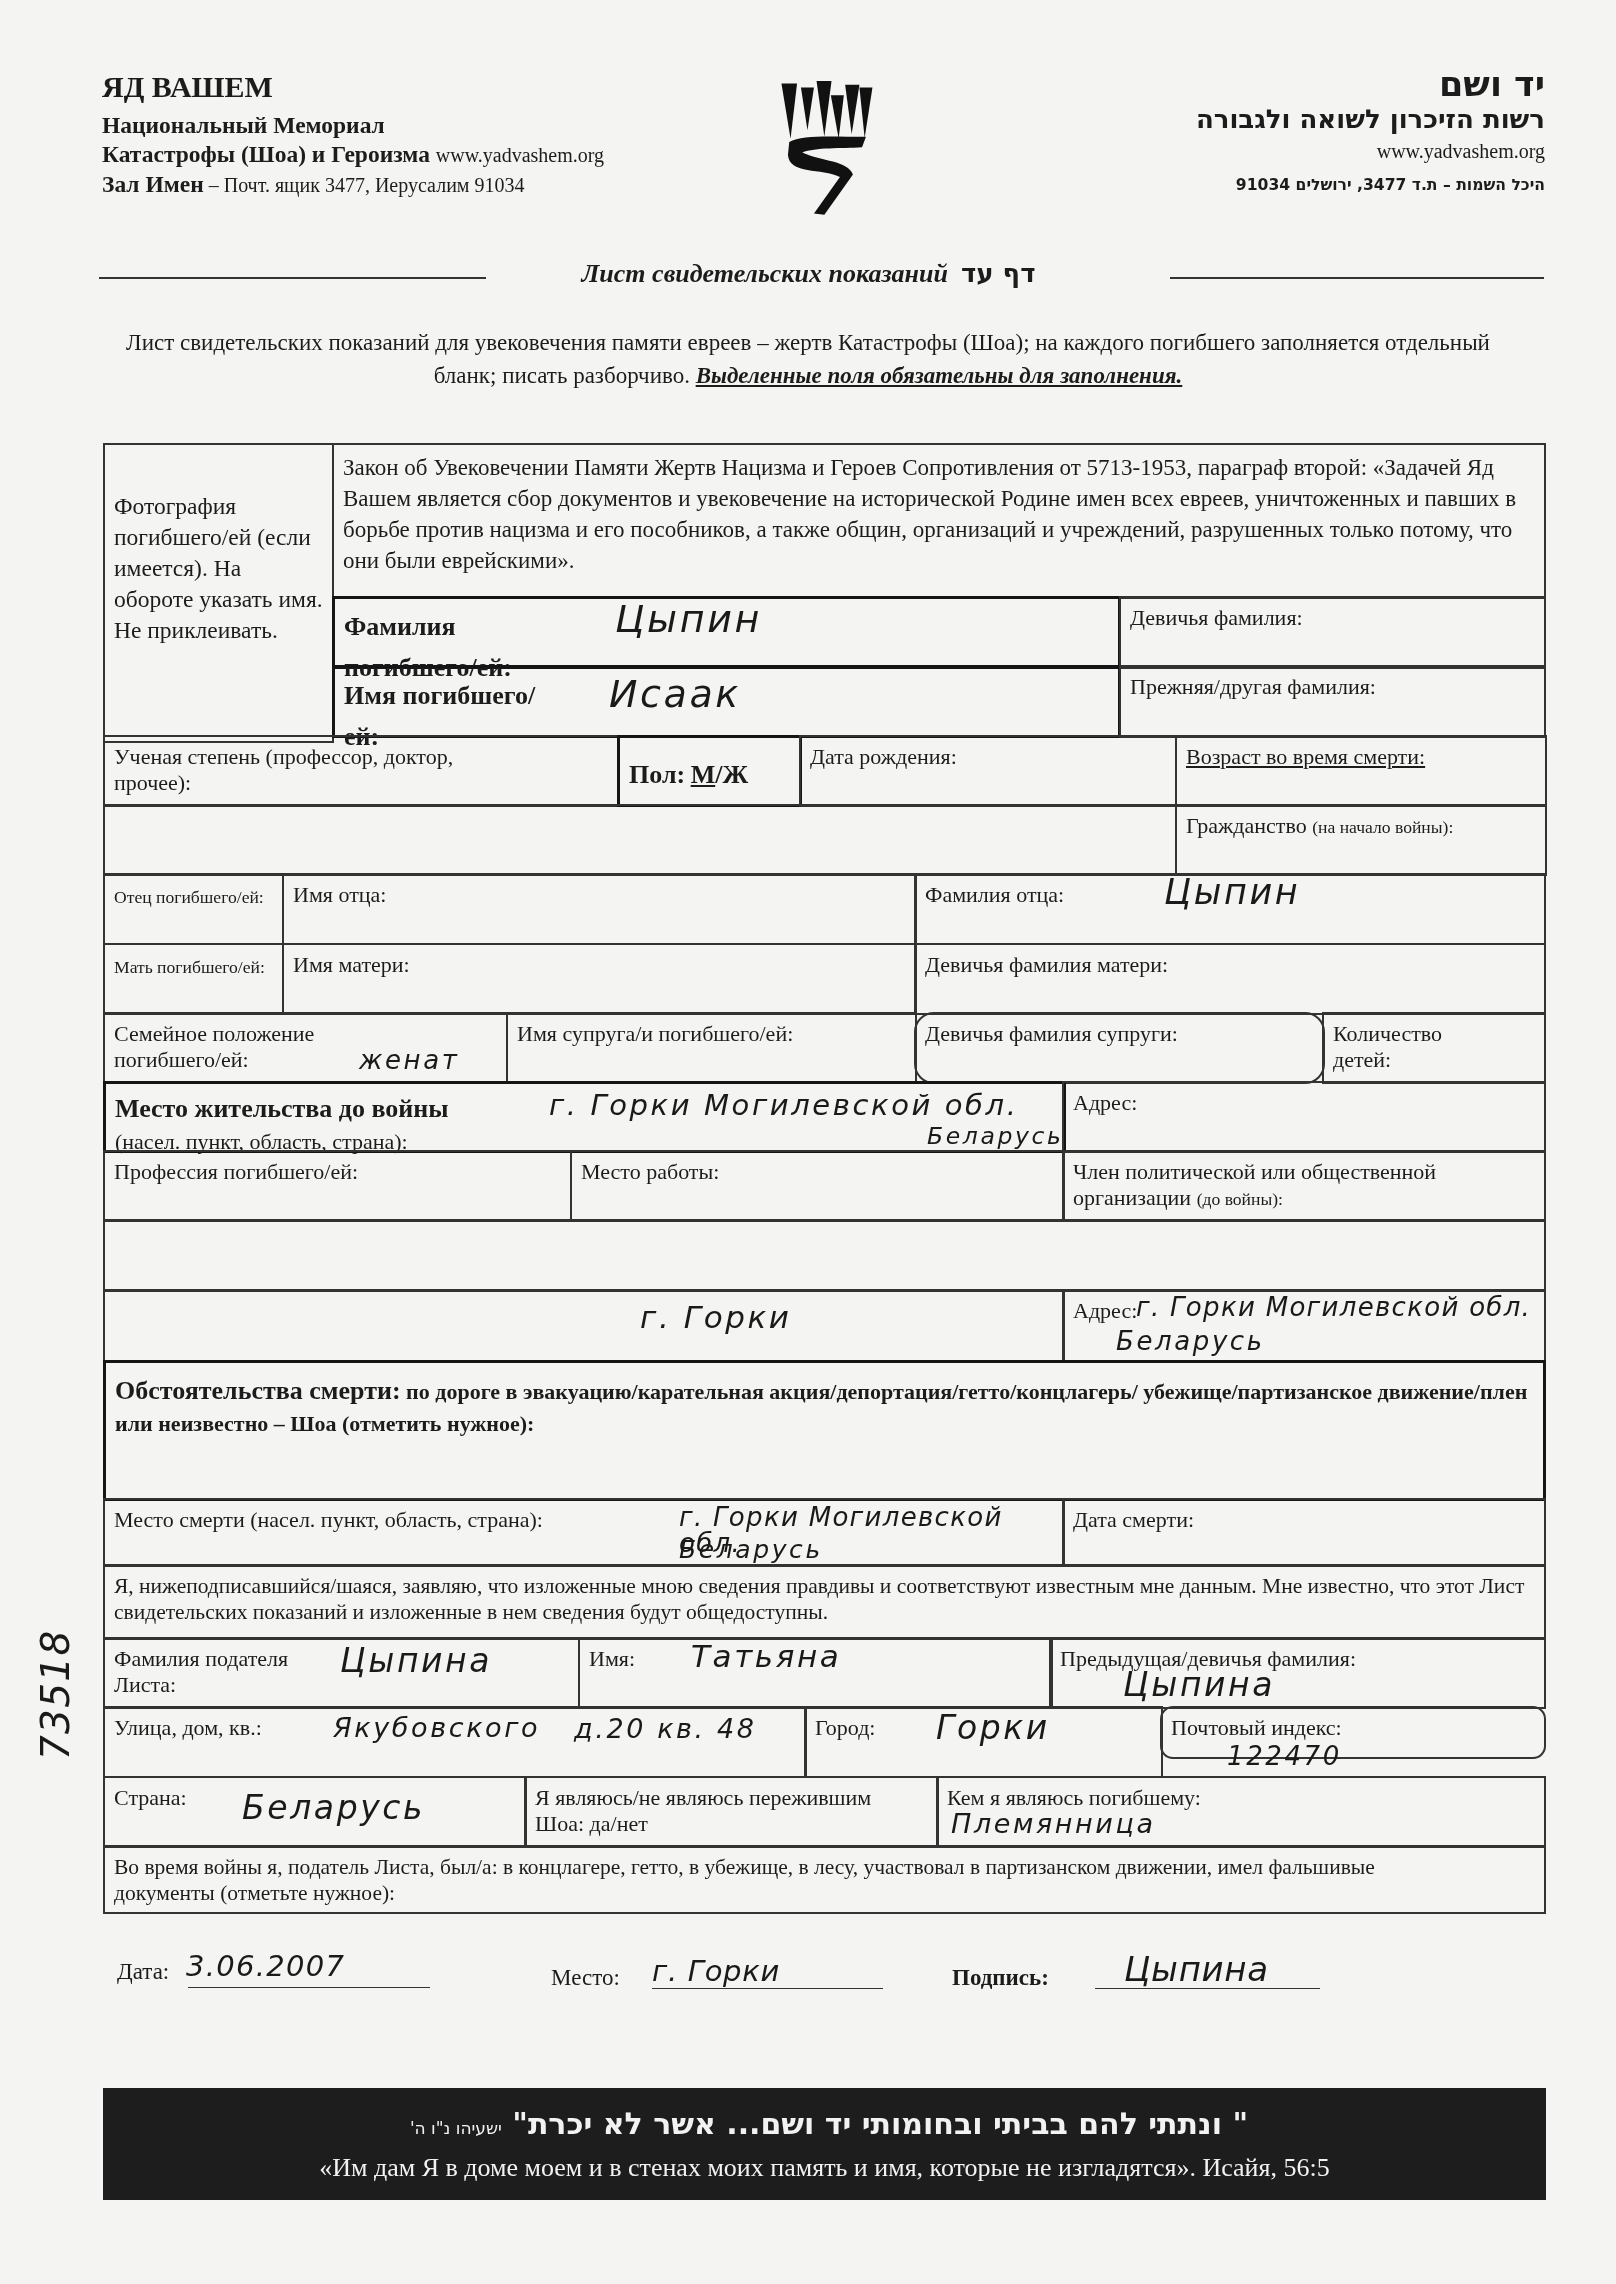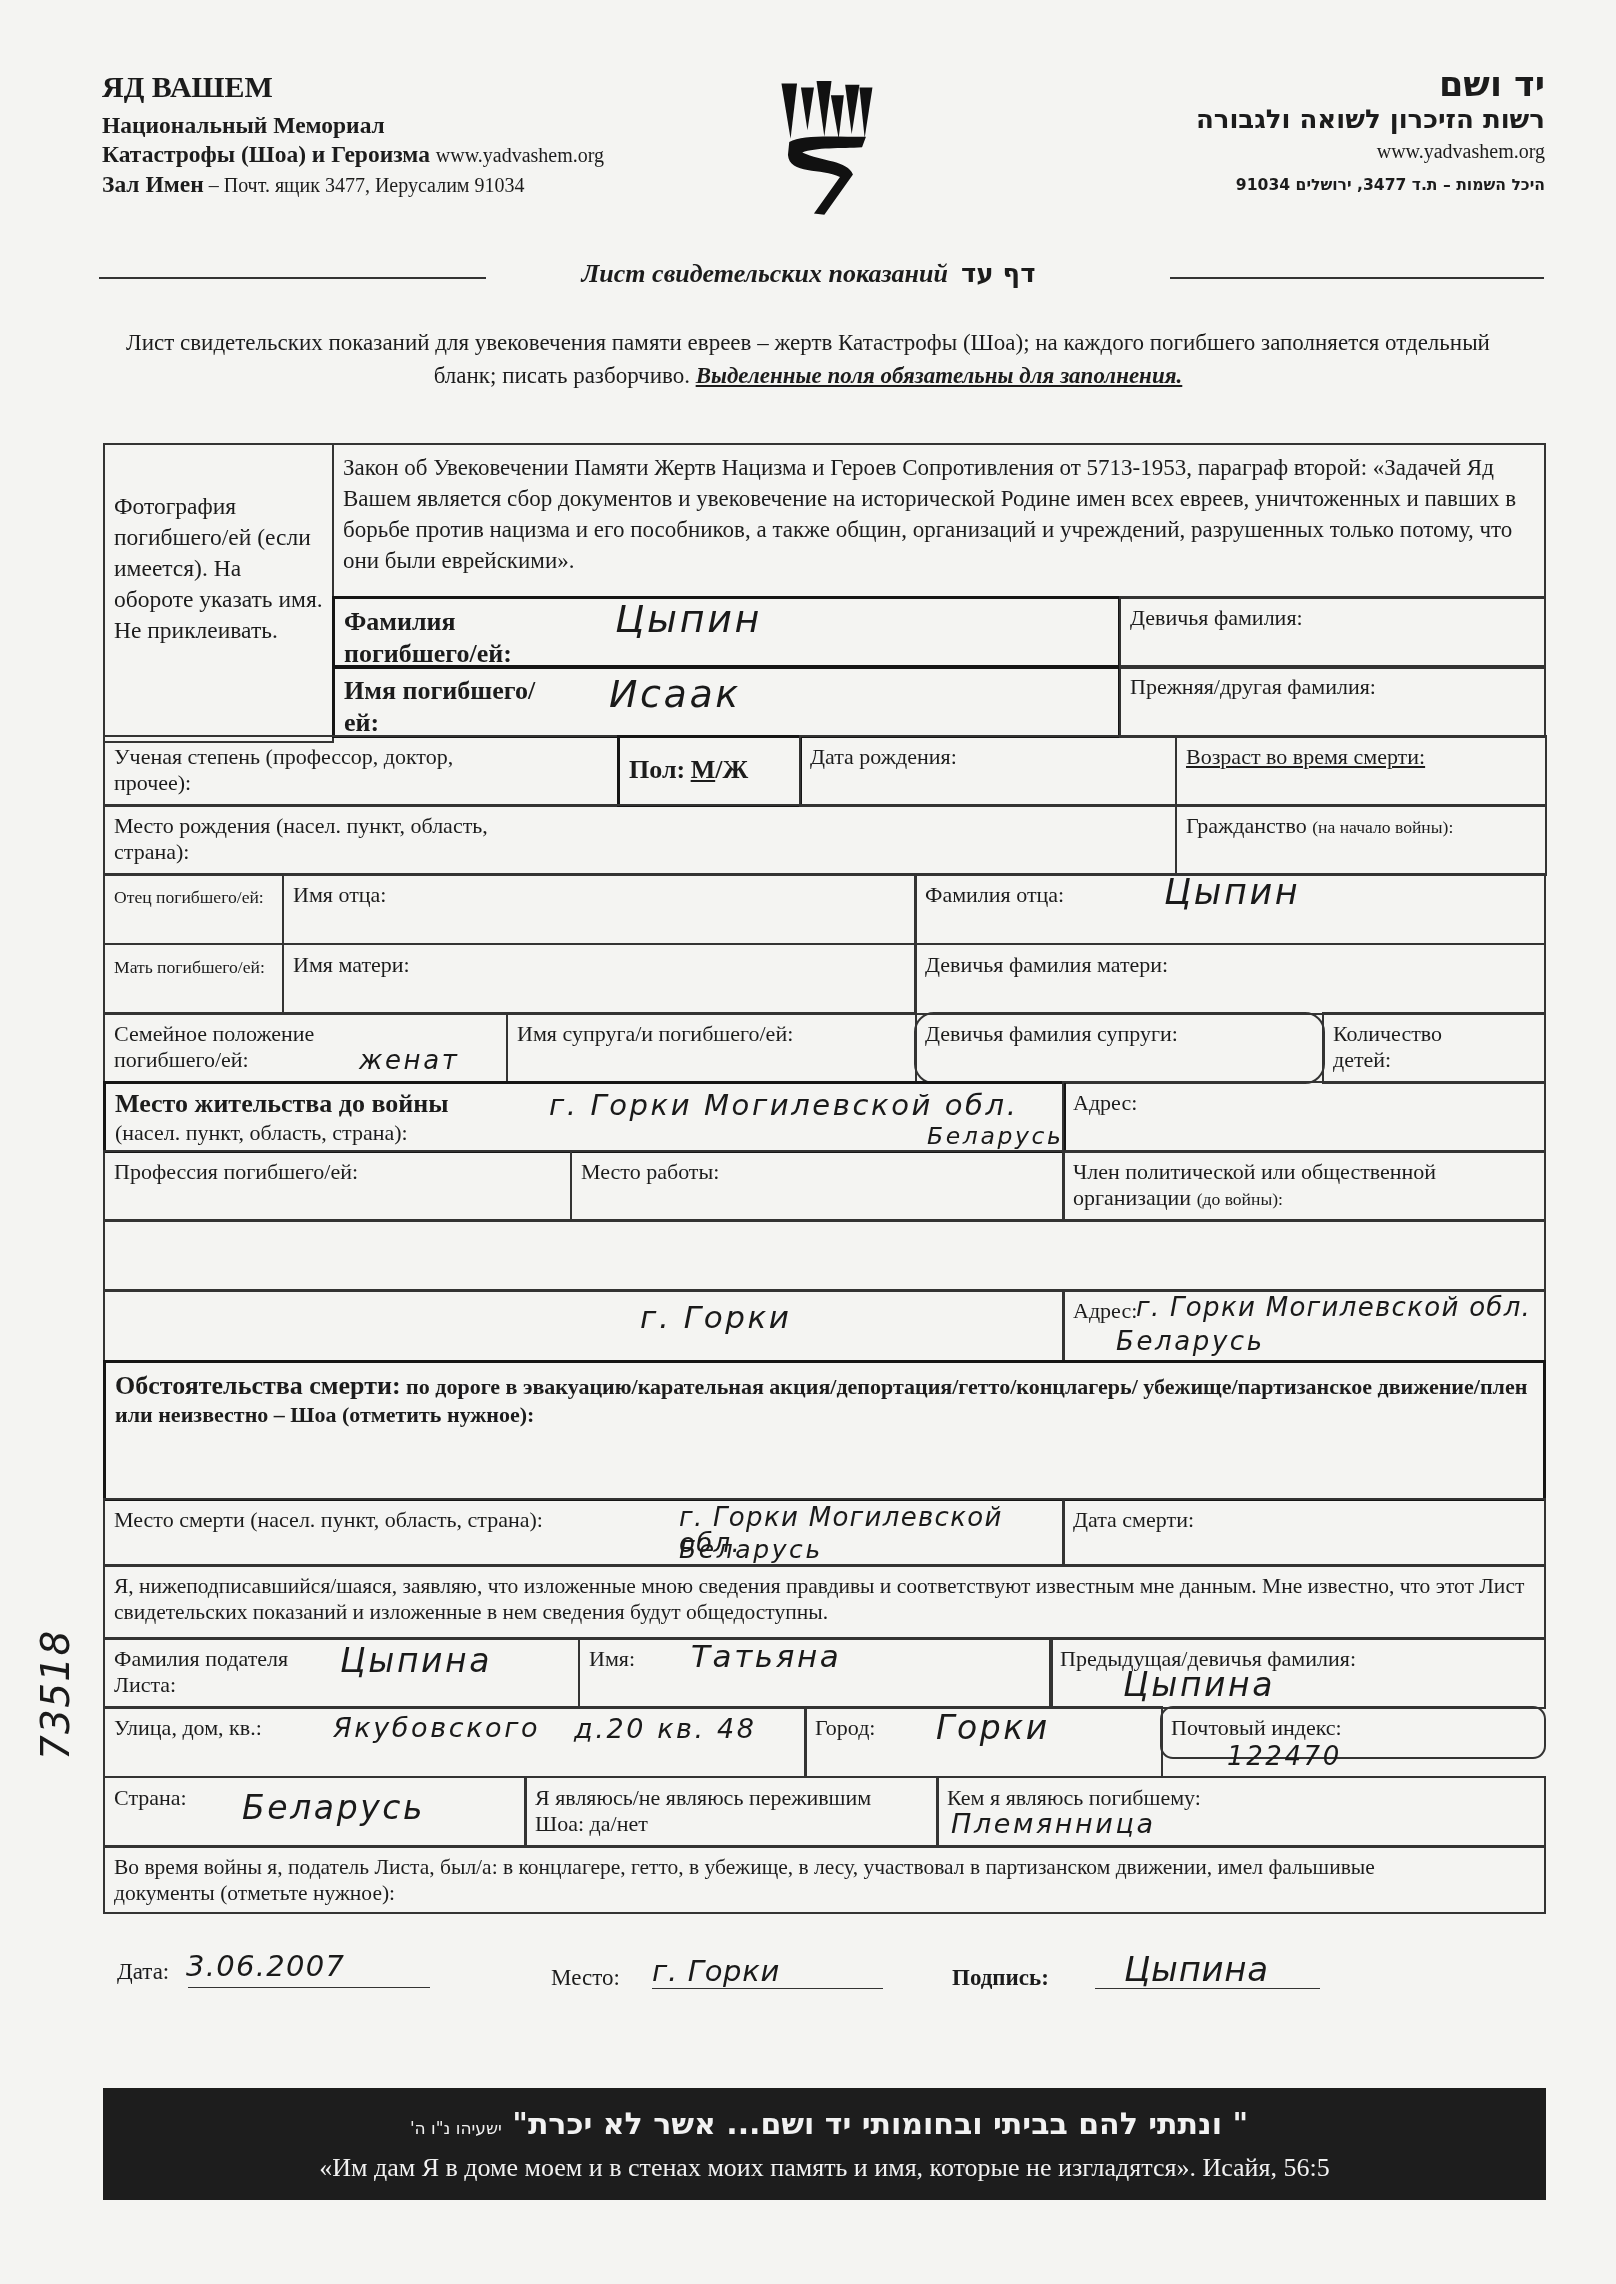--- a/index.html
+++ b/index.html
@@ -16,21 +16,21 @@
   .hdr-he { right:72px; text-align:right; direction:rtl; font-family:"DejaVu Sans",sans-serif; font-weight:bold; }
   .hdr-url-r { right:72px; top:140px; font-size:20px; }
   .rule { height:2px; background:#333; top:277px; }
   .sheet-title { left:0; width:1617px; top:258px; text-align:center; font-size:26px; font-weight:bold; font-style:italic; }
   .sheet-title .he { font-family:"DejaVu Sans",sans-serif; font-style:normal; margin-left:13px; }
   .intro { left:117px; width:1382px; top:326px; text-align:center; font-size:23px; line-height:33px; }
   .intro .req { font-weight:bold; font-style:italic; text-decoration:underline; }
   
   .cell { position:absolute; box-sizing:border-box; border:2px solid #333; padding:6.5px 9px; font-size:22px; line-height:26px; background:transparent; }
   .thick { border-width:3.9px; border-color:#151515; }
-  .lbl-b { font-weight:bold; font-size:26px; line-height:32px; }
+  .lbl-b { font-weight:bold; font-size:26px; line-height:41px; }
   .lbl-s { font-size:17.6px; line-height:19.6px; }
   .val { position:absolute; font-size:30px; }
   .banner { left:103px; width:1443px; top:2088px; height:112px; background:#1d1d1d; color:#f2f2f2; text-align:center; }
   .banner .he { font-family:"DejaVu Sans",sans-serif; font-weight:bold; font-size:30px; direction:rtl; margin-top:18px; }
   .banner .he .src { font-size:17px; font-weight:normal; margin-left:9px; }
   .banner .ru { font-size:26px; margin-top:11.7px; }
   .sig-line { position:absolute; height:1.3px; background:#333; }
 </style>
 </head>
 <body>
@@ -103,21 +103,20 @@
   <span class="lbl-b" style="text-decoration:underline;">М</span><span class="lbl-b">/</span><span class="lbl-b">Ж</span>
 </div>
 <div class="cell" style="left:799px; top:735px; width:378px; height:72px;">
   <span>Дата рождения:</span>
 </div>
 <div class="cell" style="left:1175px; top:735px; width:372px; height:72px;text-decoration:underline;">
   <span>Возраст во время смерти:</span>
 </div>
 
 <div class="cell" style="left:103px; top:804px; width:1074px; height:72px;">
-  <span style="display:block; width:417px;">Место рождения (насел. пункт, область, страна):</span>
 </div>
 <div class="cell" style="left:1175px; top:804px; width:372px; height:72px;">
   <span>Гражданство</span>
   <span class="lbl-s">(на начало войны):</span>
 </div>
 
 <div class="cell" style="left:103px; top:873px; width:181px; height:72px; padding-top:13px;">
   <span class="lbl-s" style="display:block;">Отец погибшего/ей:</span>
 </div>
 <div class="cell" style="left:282px; top:873px; width:635px; height:72px;">

